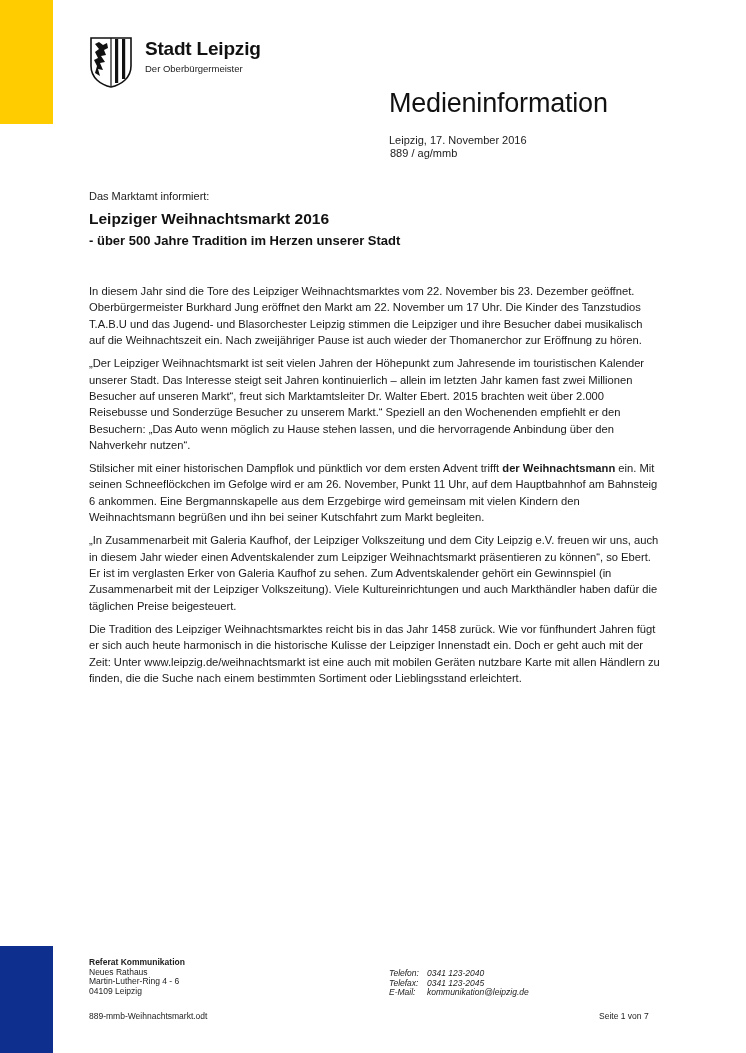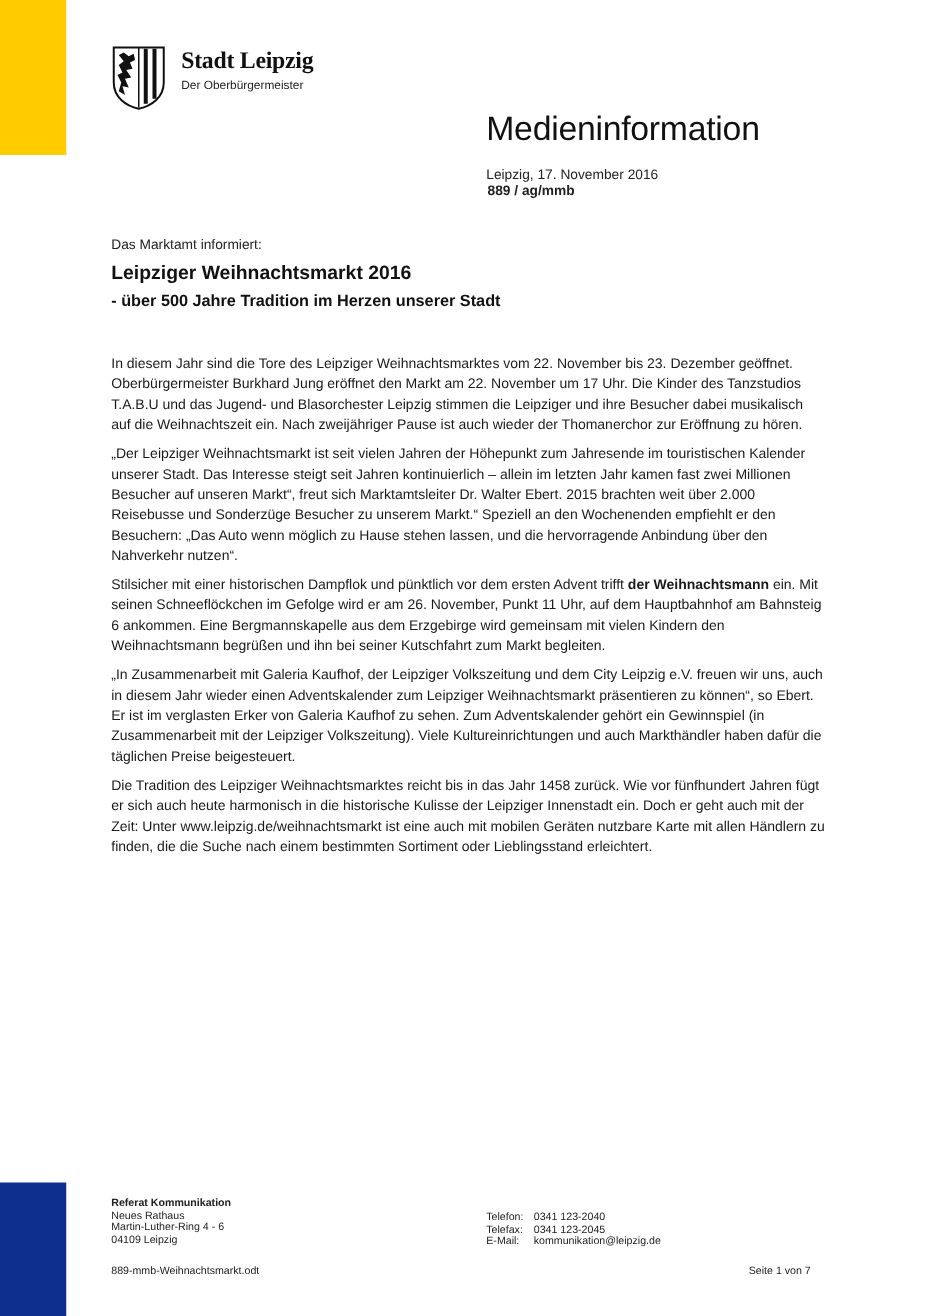--- a/index.html
+++ b/index.html
@@ -5,39 +5,39 @@
     html, body { margin: 0; padding: 0; }
     body {
       width: 746px; height: 1053px; position: relative; overflow: hidden;
       background: #ffffff; color: #111111;
       font-family: "Liberation Sans", sans-serif;
     }
     .bar-top { position: absolute; left: 0; top: 0; width: 53px; height: 124px; background: #ffcc00; }
     .bar-bottom { position: absolute; left: 0; top: 946px; width: 53px; height: 107px; background: #0f2f8f; }
 
     .logo { position: absolute; left: 89px; top: 36px; width: 44px; height: 52px; }
-    .brand-title { position: absolute; left: 145px; top: 38px; font-size: 19px; font-weight: bold; letter-spacing: -0.2px; font-family: Liberation Serif, serif; }
+    .brand-title { position: absolute; left: 145px; top: 38px; font-size: 19px; font-weight: bold; letter-spacing: -0.2px; }
     .brand-sub { position: absolute; left: 145px; top: 63px; font-size: 9.5px; color: #222; }
 
     .doc-type { position: absolute; left: 389px; top: 88px; font-size: 27px; color: #111; letter-spacing: -0.2px; }
     .meta { position: absolute; left: 389px; top: 134px; font-size: 11px; line-height: 13px; color: #222; }
-    .meta .ref { padding-left: 1px; font-weight: bold; }
+    .meta .ref { padding-left: 1px; }
 
     .kicker { position: absolute; left: 89px; top: 190px; font-size: 11px; color: #222; }
     .headline { position: absolute; left: 89px; top: 210px; font-size: 15.5px; font-weight: bold; }
     .subhead { position: absolute; left: 89px; top: 233px; font-size: 13px; font-weight: bold; }
 
     .body-text { position: absolute; left: 89px; top: 266px; width: 572px; font-size: 11.2px; line-height: 16.4px; color: #1a1a1a; margin-top: 17px; }
     .body-text p { margin: 0 0 6.5px 0; }
 
     .footer { position: absolute; top: 958px; font-size: 8.5px; line-height: 9.6px; color: #222; }
     .footer-left { left: 89px; }
     .footer-left .dept { font-weight: bold; }
     .footer-right { left: 389px; top: 969px; }
-    .footer-right .row { display: flex; }
+    .footer-right .row { display: flex; font-style: italic; }
     .footer-right .lbl { width: 38px; }
     .footer-file { position: absolute; left: 89px; top: 1011px; font-size: 8.5px; color: #222; }
     .footer-page { position: absolute; left: 599px; top: 1011px; font-size: 8.5px; color: #222; }
   </style>
 </head>
 <body>
 
 <div class="bar-top" style="background: rgb(255, 204, 0);"></div>
 <div class="bar-bottom" style="background: rgb(15, 47, 143);"></div>
 

